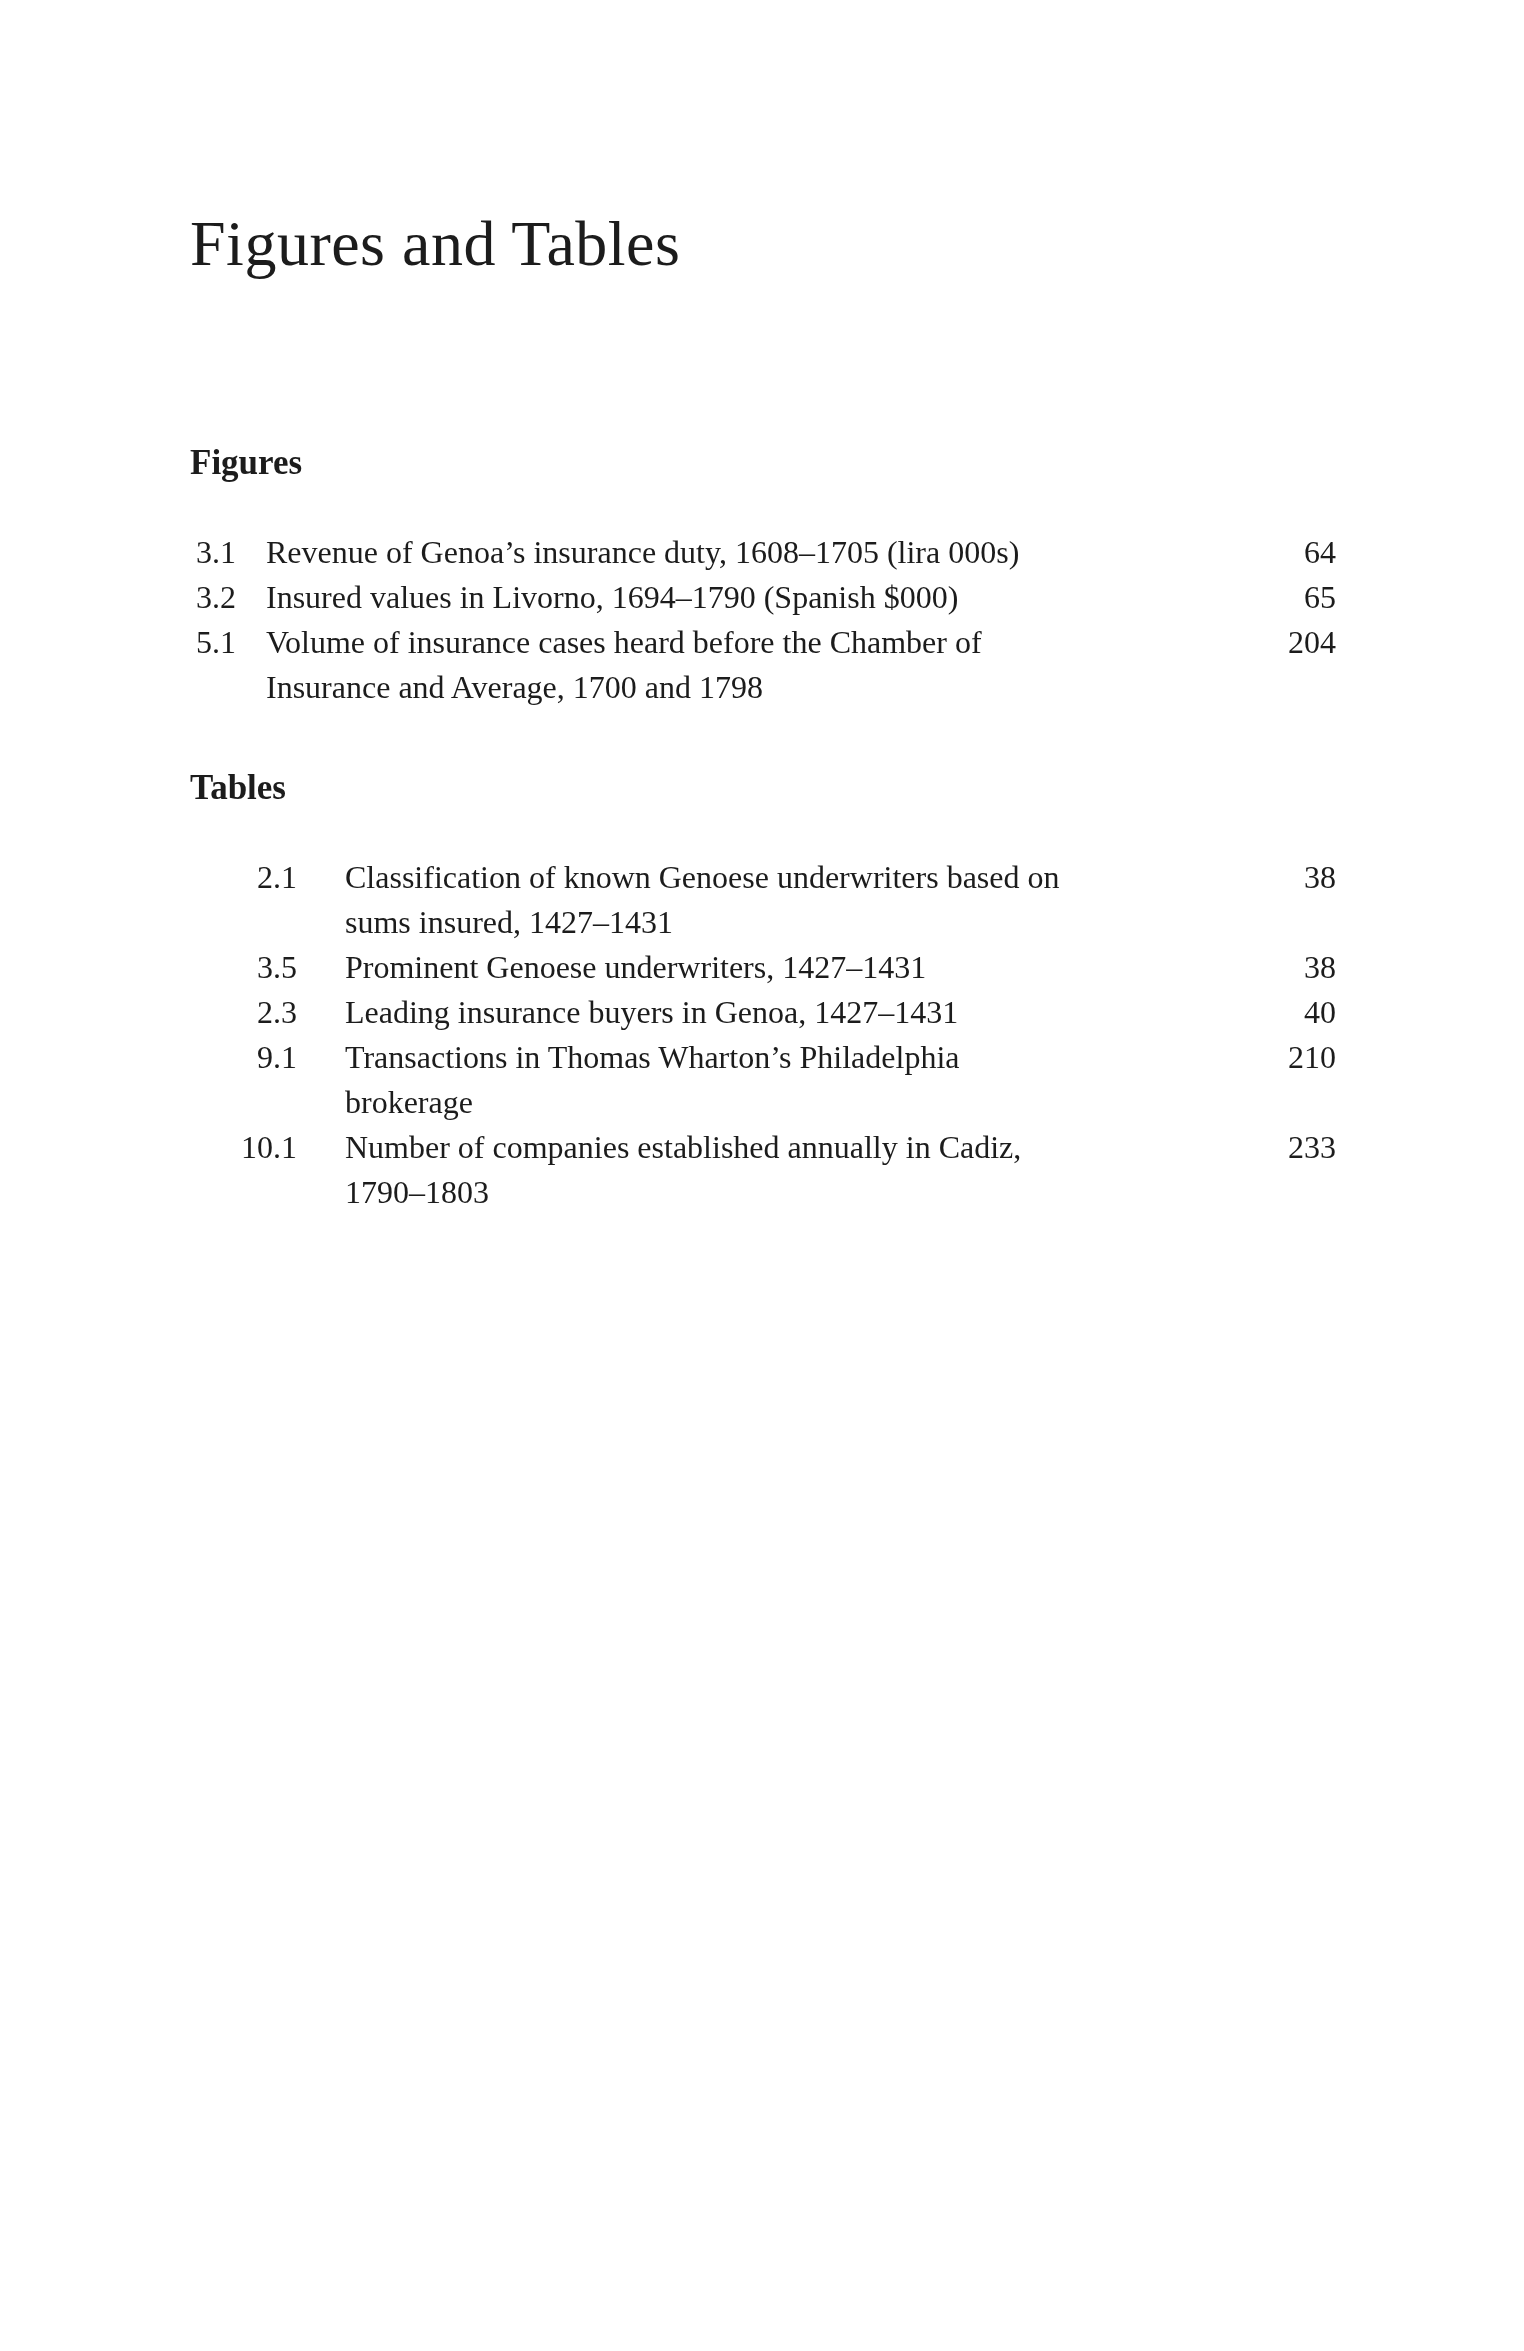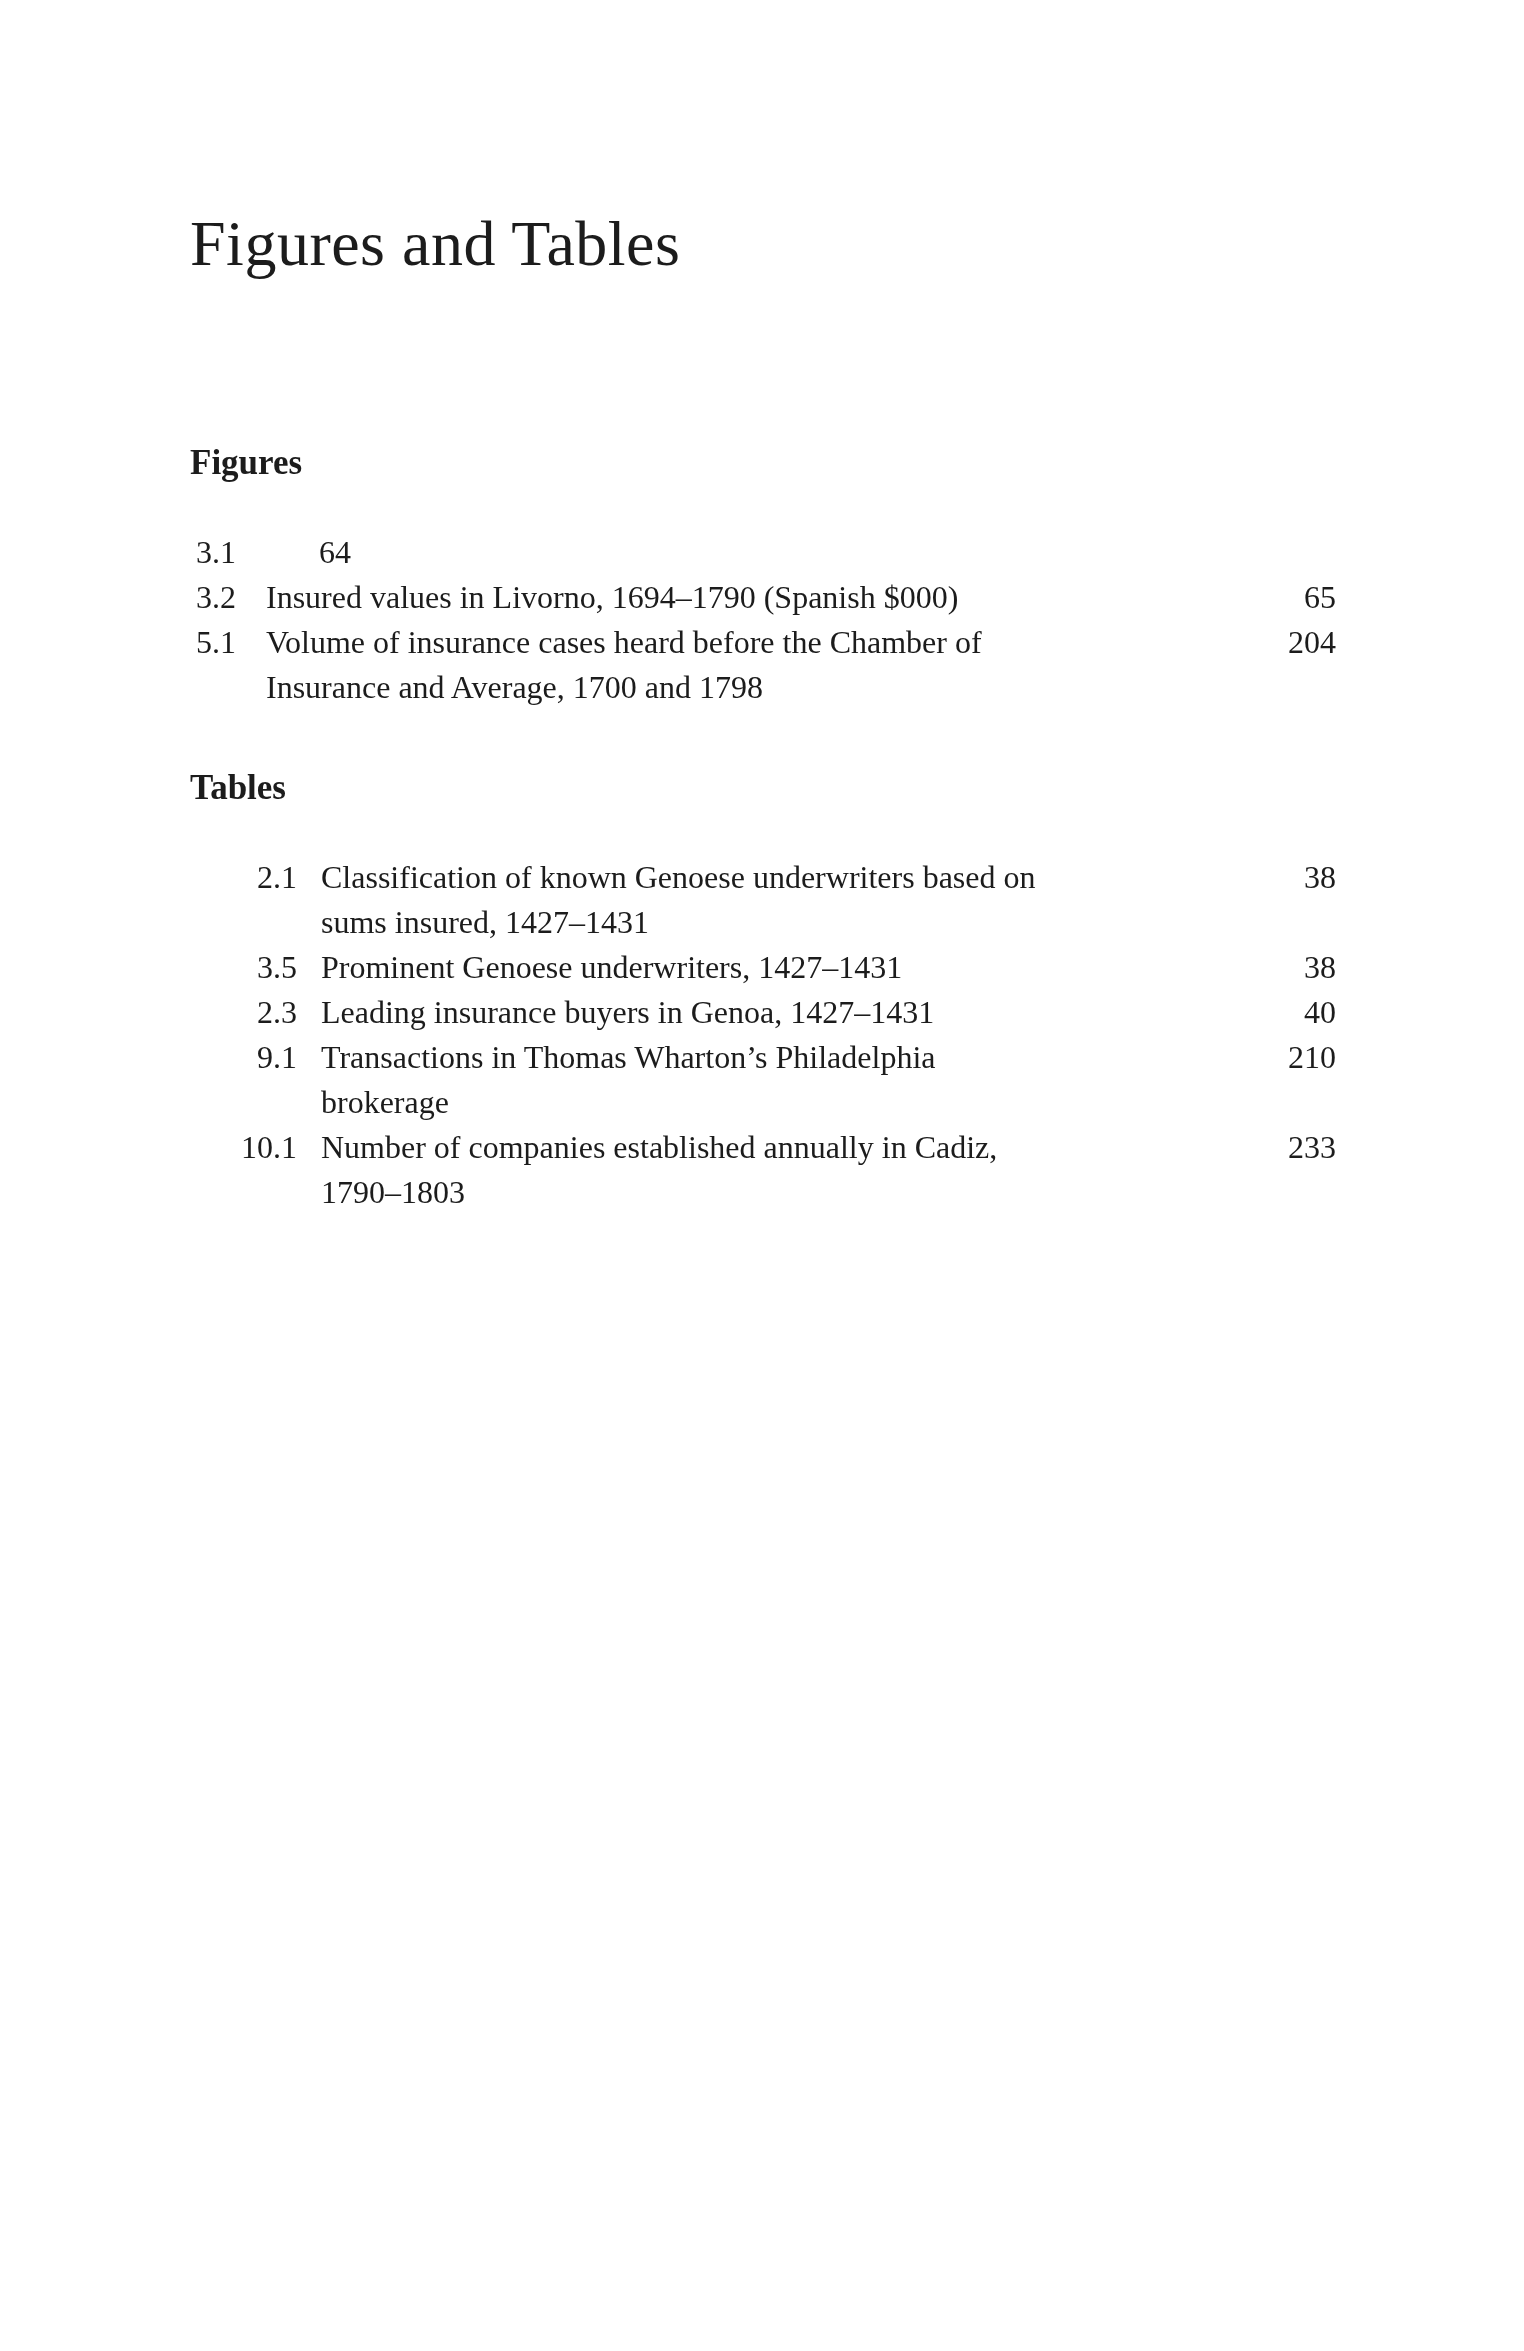--- a/index.html
+++ b/index.html
@@ -39,21 +39,21 @@
     display: flex;
     font-size: 32px;
     line-height: 45px;
   }
   .toc-num {
     align-self: flex-start;
     text-align: right;
     flex: 0 0 auto;
   }
   .figures-list .toc-num { width: 46px;  margin-right: 30px; }
-  .tables-list  .toc-num { width: 107px; margin-right: 24px; }
+  .tables-list  .toc-num { width: 107px; margin-right: 48px; }
   .toc-title {
     flex: 1 1 auto;
     white-space: pre-line;
   }
   .toc-page {
     flex: 0 0 85px;
     text-align: right;
   }
   .folio {
     position: absolute;
@@ -71,20 +71,21 @@
 <div class="page">
   <div class="content">
 
     <h1 class="page-title">Figures and Tables</h1>
 
     <h2 class="section-heading heading-figures">Figures</h2>
 
     <div class="toc-list figures-list">
       <div class="toc-row">
         <span class="toc-num">3.1</span>
+        <span class="toc-title">Revenue of Genoa’s insurance duty, 1608–1705 (lira 000s)</span>
         <span class="toc-page">64</span>
       </div>
       <div class="toc-row">
         <span class="toc-num">3.2</span>
         <span class="toc-title">Insured values in Livorno, 1694–1790 (Spanish $000)</span>
         <span class="toc-page">65</span>
       </div>
       <div class="toc-row">
         <span class="toc-num">5.1</span>
         <span class="toc-title">Volume of insurance cases heard before the Chamber of

